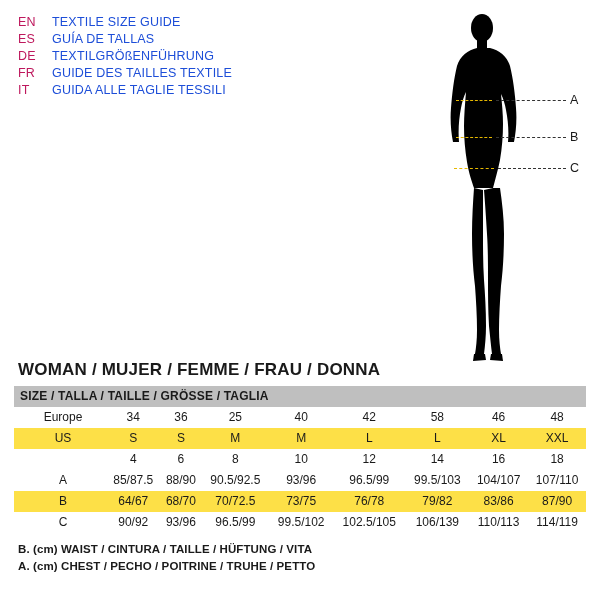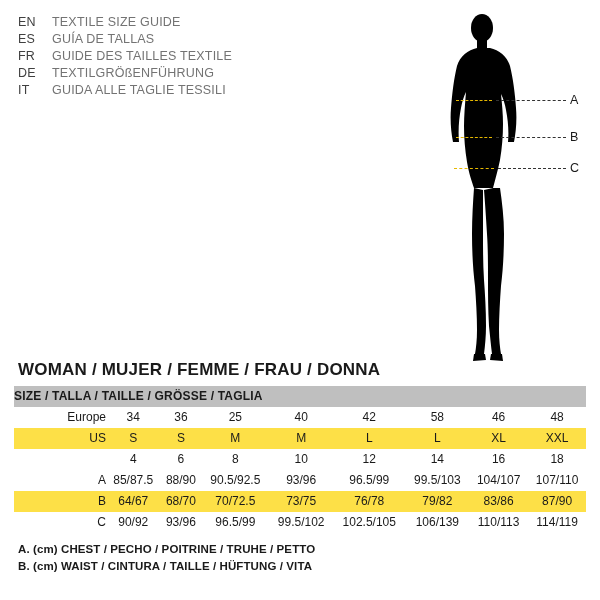--- a/index.html
+++ b/index.html
@@ -26,24 +26,24 @@
   .lang-row {
     display: flex;
     align-items: baseline;
     line-height: 17px;
     font-size: 12.5px;
     letter-spacing: 0.2px;
   }
   .lang-code {
     width: 34px;
     flex: 0 0 34px;
-    color: #404040;
+    color: #be185d;
   }
   .lang-text {
-    color: #737373;
+    color: #1d4ed8;
     white-space: nowrap;
   }
 
   
   .figure-wrap {
     position: absolute;
     top: 8px;
     left: 430px;
     width: 160px;
     height: 360px;
@@ -88,28 +88,29 @@
     font-size: 12px;
   }
   .size-table td {
     padding: 2px 0 2px 0;
     height: 17px;
     line-height: 15px;
     text-align: center;
     vertical-align: middle;
   }
   .size-table td.rowlabel {
-    text-align: right;
+    text-align: center;
     padding-left: 6px;
     width: 86px;
   }
   .row-head td {
     background: #bfbfbf;
     font-weight: bold;
     text-align: left;
+    padding-left: 6px;
     letter-spacing: 0.2px;
   }
   .row-alt td {
     background: #fde047;
   }
   .row-plain td {
     background: #ffffff;
   }
 
   
@@ -130,26 +131,26 @@
 <div class="lang-block">
   <div class="lang-row">
     <span class="lang-code">EN</span>
     <span class="lang-text">TEXTILE SIZE GUIDE</span>
   </div>
   <div class="lang-row">
     <span class="lang-code">ES</span>
     <span class="lang-text">GUÍA DE TALLAS</span>
   </div>
   <div class="lang-row">
+    <span class="lang-code">DE</span>
+    <span class="lang-text">TEXTILGRÖßENFÜHRUNG</span>
+  </div>
+  <div class="lang-row">
     <span class="lang-code">FR</span>
     <span class="lang-text">GUIDE DES TAILLES TEXTILE</span>
-  </div>
-  <div class="lang-row">
-    <span class="lang-code">DE</span>
-    <span class="lang-text">TEXTILGRÖßENFÜHRUNG</span>
   </div>
   <div class="lang-row">
     <span class="lang-code">IT</span>
     <span class="lang-text">GUIDA ALLE TAGLIE TESSILI</span>
   </div>
 </div>
 
 <div class="figure-wrap">
   <svg class="figure-svg" width="160" height="360" viewBox="0 0 160 360">
     <g fill="#000000">
@@ -301,15 +302,15 @@
       <td>99.5/102</td>
       <td>102.5/105</td>
       <td>106/139</td>
       <td>110/113</td>
       <td>114/119</td>
     </tr>
   </tbody>
 </table>
 
 <div class="notes">
+  <div class="note-line">B. (cm) WAIST / CINTURA / TAILLE / HÜFTUNG / VITA</div>
   <div class="note-line">A. (cm) CHEST / PECHO / POITRINE / TRUHE / PETTO</div>
-  <div class="note-line">B. (cm) WAIST / CINTURA / TAILLE / HÜFTUNG / VITA</div>
 </div>
 
 </body></html>

